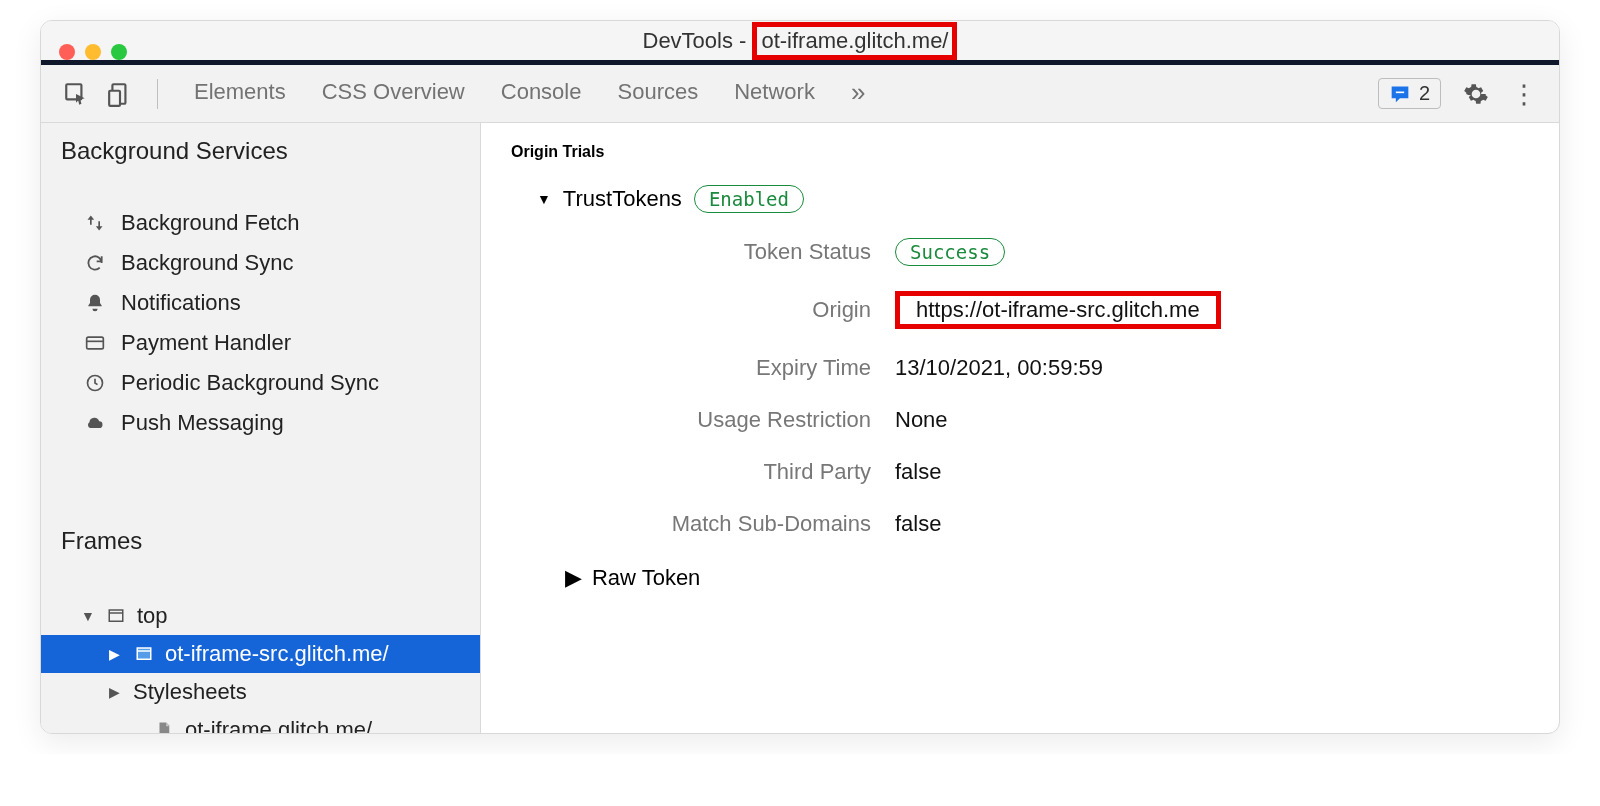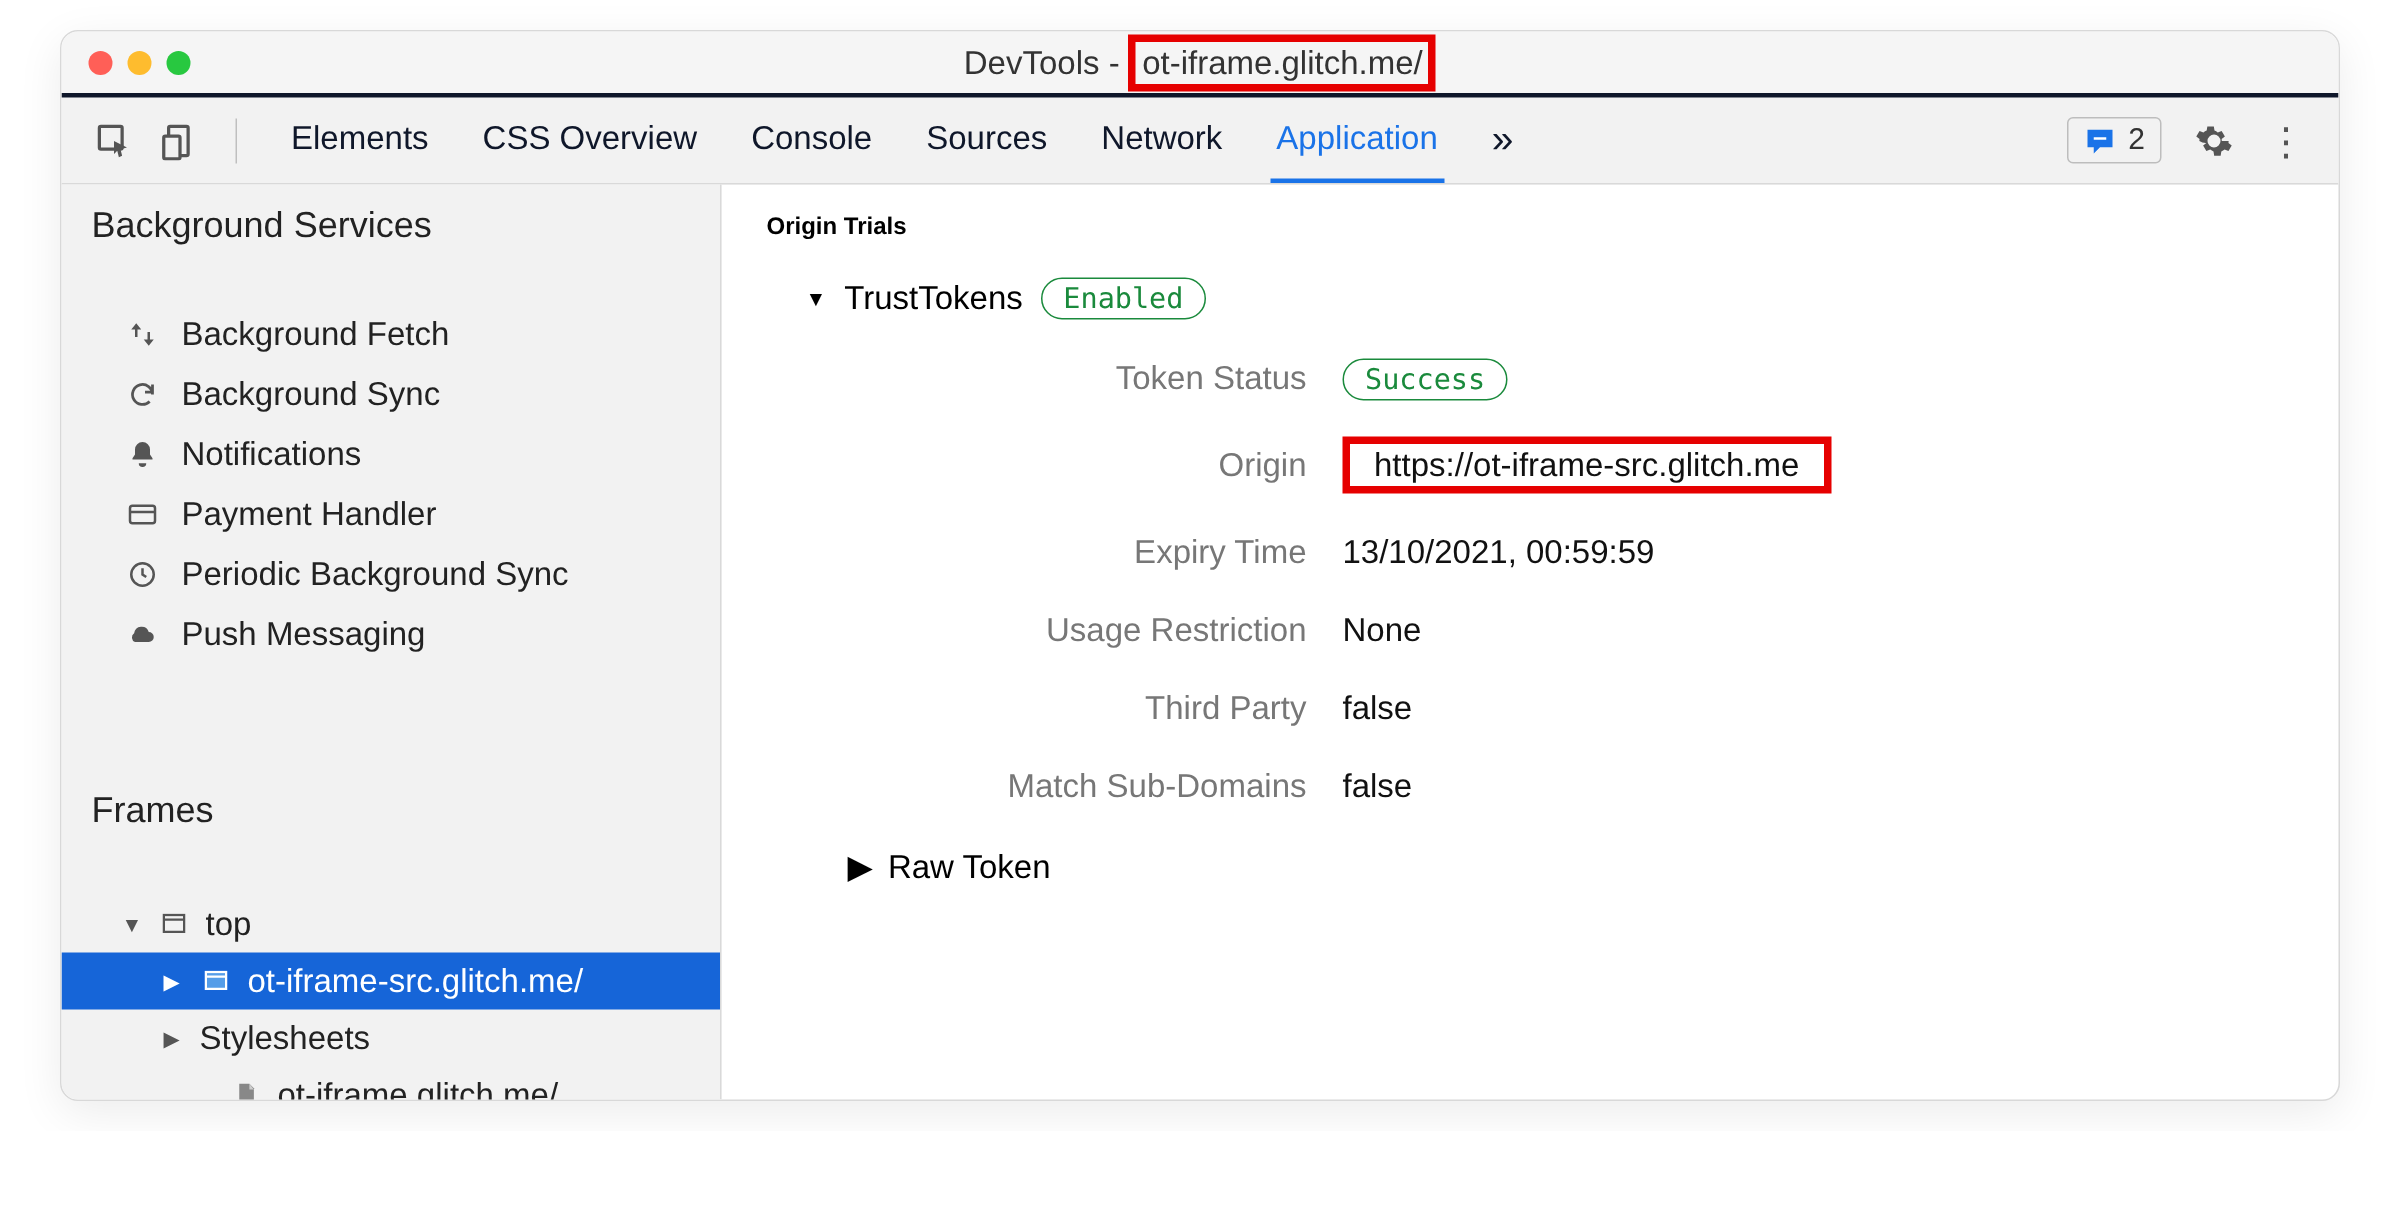--- a/index.html
+++ b/index.html
@@ -14,23 +14,23 @@
     width: 1520px;
     border: 1px solid #d8d8d8;
     border-radius: 12px;
     overflow: hidden;
     box-shadow: 0 8px 30px rgba(0,0,0,0.08);
     background: #fff;
   }
   .titlebar {
     height: 44px;
     background: #f5f5f5;
-    border-bottom: 3px solid #0f172a;
+    border-bottom: 5px solid #0f172a;
     display: flex;
-    align-items: center;
+    align-items: flex-end;
     padding: 0 18px;
     position: relative;
   }
   .traffic-lights { display:flex; gap:10px; position:absolute; left:18px; }
   .dot { width:16px; height:16px; border-radius:50%; }
   .dot.red { background:#ff5f57; }
   .dot.yellow { background:#febc2e; }
   .dot.green { background:#28c840; }
   .title-center {
     margin: 0 auto;
@@ -52,21 +52,21 @@
     display:flex;
     align-items:center;
     padding: 0 12px;
     gap: 8px;
   }
   .tool-icons { display:flex; align-items:center; gap:18px; padding:0 10px; }
   .vline { width:1px; height:30px; background:#bfbfbf; margin:0 6px; }
   .tabs { display:flex; align-items:stretch; gap:28px; margin-left:18px; flex:1; height:100%; }
   .tab {
     display:flex; align-items:center;
-    font-size: 22px; color:#0f172a; cursor:pointer;
+    font-size: 22px; color:#737373; cursor:pointer;
     padding: 0 4px;
     border-bottom: 3px solid transparent;
   }
   .tab.active { color:#1a73e8; border-bottom-color:#1a73e8; }
   .right-tools { display:flex; align-items:center; gap:22px; padding-right:10px; }
   .issues-pill {
     border:1px solid #bdbdbd; border-radius:4px; padding:3px 10px;
     display:flex; align-items:center; gap:8px; font-size:20px; color:#333;
   }
   .content { display:flex; height: 610px; }
@@ -146,21 +146,20 @@
         </svg>
       </span>
     </div>
     <div class="vline"></div>
     <div class="tabs">
       <div class="tab">Elements</div>
       <div class="tab">CSS Overview</div>
       <div class="tab">Console</div>
       <div class="tab">Sources</div>
       <div class="tab">Network</div>
-      <div class="tab active">Application</div>
       <div class="tab" style="font-size:26px;">»</div>
     </div>
     <div class="right-tools">
       <div class="issues-pill">
         <svg width="22" height="20" viewBox="0 0 24 24">
           <path d="M2 3 H22 V17 H12 L7 22 V17 H2 Z" fill="#1a73e8"></path>
           <rect x="7" y="9" width="10" height="2" fill="#fff"></rect>
         </svg>
         <span>2</span>
       </div>

